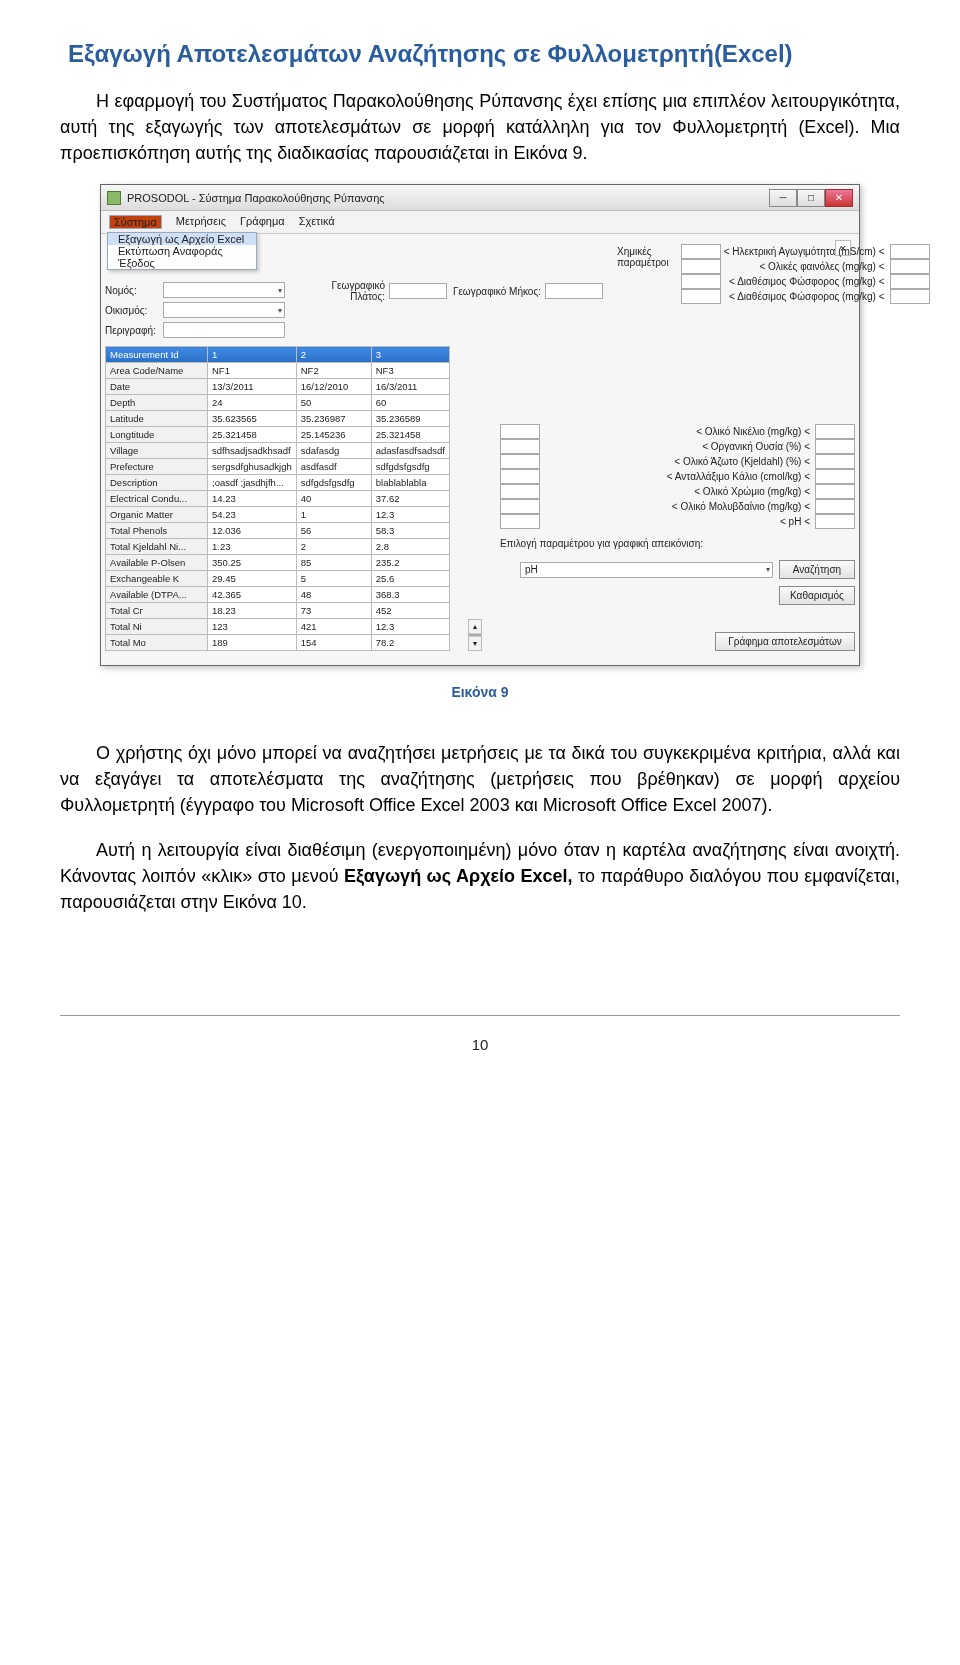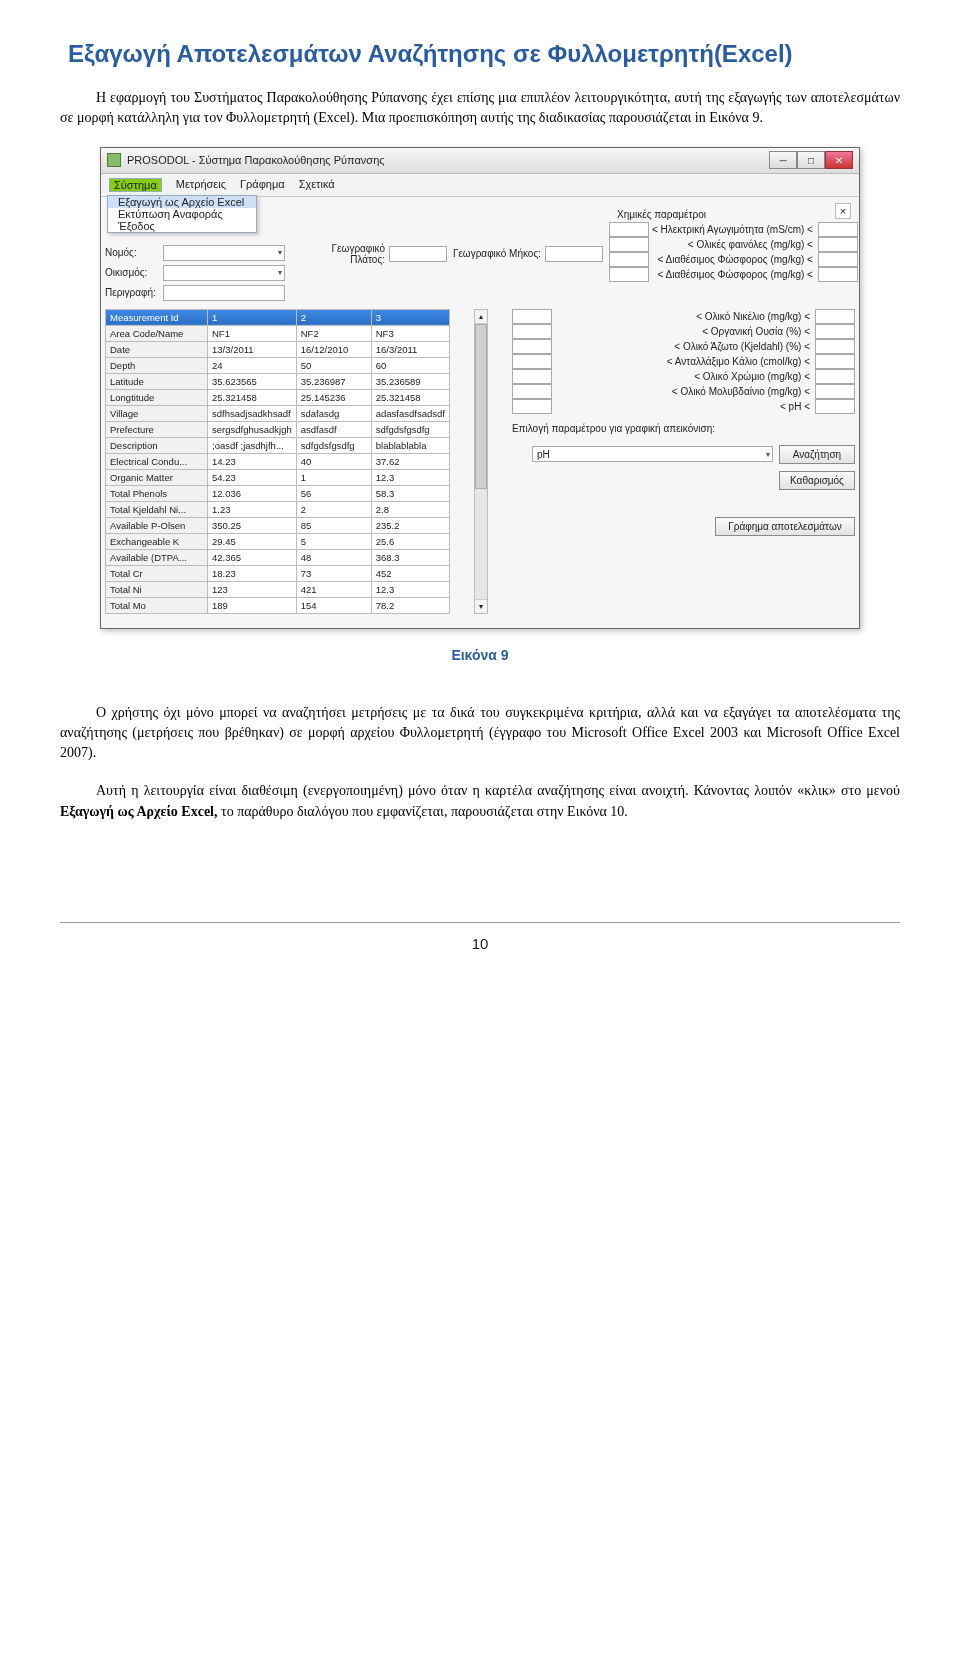--- a/index.html
+++ b/index.html
@@ -12,25 +12,25 @@
     color: #000;
   }
   h1 {
     font-size: 24px;
     font-weight: bold;
     color: #2a5d9e;
     margin: 0 0 20px 8px;
     font-family: Verdana, Arial, sans-serif;
   }
   .body-text {
-    font-size: 14px;
+    font-size: 18px;
     line-height: 1.45;
     text-align: justify;
     margin: 0 0 18px 0;
-    font-family: Liberation Serif, serif;
+    font-family: Liberation Sans, sans-serif;
   }
   .indent { text-indent: 36px; }
   .caption {
     text-align: center;
     color: #2a5d9e;
     font-weight: bold;
     font-size: 14px;
     margin: 18px 0 40px 0;
   }
   .bold { font-weight: bold; }
@@ -71,21 +71,21 @@
   .winbtn.close { background: linear-gradient(#e79,#c33); color:#fff; border-color:#933; }
 
   .menubar {
     background: #f3f3f3;
     border-bottom: 1px solid #ccc;
     display: flex;
     gap: 14px;
     padding: 4px 8px;
     font-size: 11px;
   }
-  .menubar .menuitem.active { border: 1px solid #9ab; background: #84cc16; padding: 0 4px; }
+  .menubar .menuitem.active { border: 1px solid #9ab; background: #c2410c; padding: 0 4px; }
 
   .content-area { position: relative; background: #f6f6f6; padding: 4px; }
 
   .dropdown-menu {
     position: absolute;
     top: -2px; left: 6px;
     background: #fff;
     border: 1px solid #9ab;
     box-shadow: 2px 2px 4px rgba(0,0,0,0.2);
     font-size: 11px;
@@ -122,21 +122,21 @@
     width: 58px;
   }
 
   .main-grid {
     display: flex;
     gap: 6px;
     margin-top: 6px;
   }
   .left-col { flex: 0 0 180px; display: flex; flex-direction: column; gap: 4px; }
   .mid-col { flex: 0 0 150px; display: flex; flex-direction: row; gap: 4px; }
-  .right-col { flex: 1; display: flex; flex-direction: column; gap: 0; }
+  .right-col { flex: 1; display: flex; flex-direction: row; gap: 12px; }
 
   .frow { display: flex; align-items: center; gap: 4px; font-size: 10px; }
   .frow .lbl { width: 54px; }
   .frow .lbl2 { width: 90px; text-align: right; }
   .combo {
     flex:1; height: 16px; border: 1px solid #aaa; background:#fff;
     display:flex; align-items:center; justify-content:flex-end;
     padding-right:2px;
   }
   .combo::after { content: "▾"; font-size: 8px; color:#555; }
@@ -144,21 +144,22 @@
 
   .chem-header { font-size: 10px; padding: 2px 0 2px 8px; }
   .chem-row { display:flex; align-items:center; gap:3px; font-size:10px; justify-content:flex-end; }
   .chem-row .lbl { flex:1; text-align:right; white-space:nowrap; padding-right:2px; }
   .chem-row .inp { width:40px; height:15px; border:1px solid #aaa; background:#fff; }
 
   
   .data-table-wrap {
     margin-top: 8px;
     display: flex;
-    gap: 24px;
+    gap: 18px;
+    align-items: flex-end;
   }
   .data-table {
     border: 1px solid #8a8a8a;
     background: #fff;
     font-size: 9.5px;
     border-collapse: collapse;
   }
   .data-table th, .data-table td {
     border: 1px solid #bcbcbc;
     padding: 1px 4px;
@@ -207,21 +208,21 @@
   .scrollbar-vert .thumb { flex:1; display:flex; align-items:flex-start; }
   .scrollbar-vert .thumb-inner { width:100%; height:60%; background:#cfcfcf; border:1px solid #aaa; }
 
   .footer {
     text-align: center;
     font-size: 15px;
     margin-top: 100px;
     color:#222;
     border-top: 1px solid #999;
     position: relative;
-    padding-top:12px;
+    padding-top:20px;
   }
 </style>
 </head>
 <body>
 
 <h1>Εξαγωγή Αποτελεσμάτων Αναζήτησης σε Φυλλομετρητή(Excel)</h1>
 
 <p class="body-text indent">Η εφαρμογή του Συστήματος Παρακολούθησης Ρύπανσης έχει επίσης μια επιπλέον λειτουργικότητα, αυτή της εξαγωγής των αποτελεσμάτων σε μορφή κατάλληλη για τον Φυλλομετρητή (Excel). Μια προεπισκόπηση αυτής της διαδικασίας παρουσιάζεται in Εικόνα 9.</p>
 
 <div class="screenshot">

